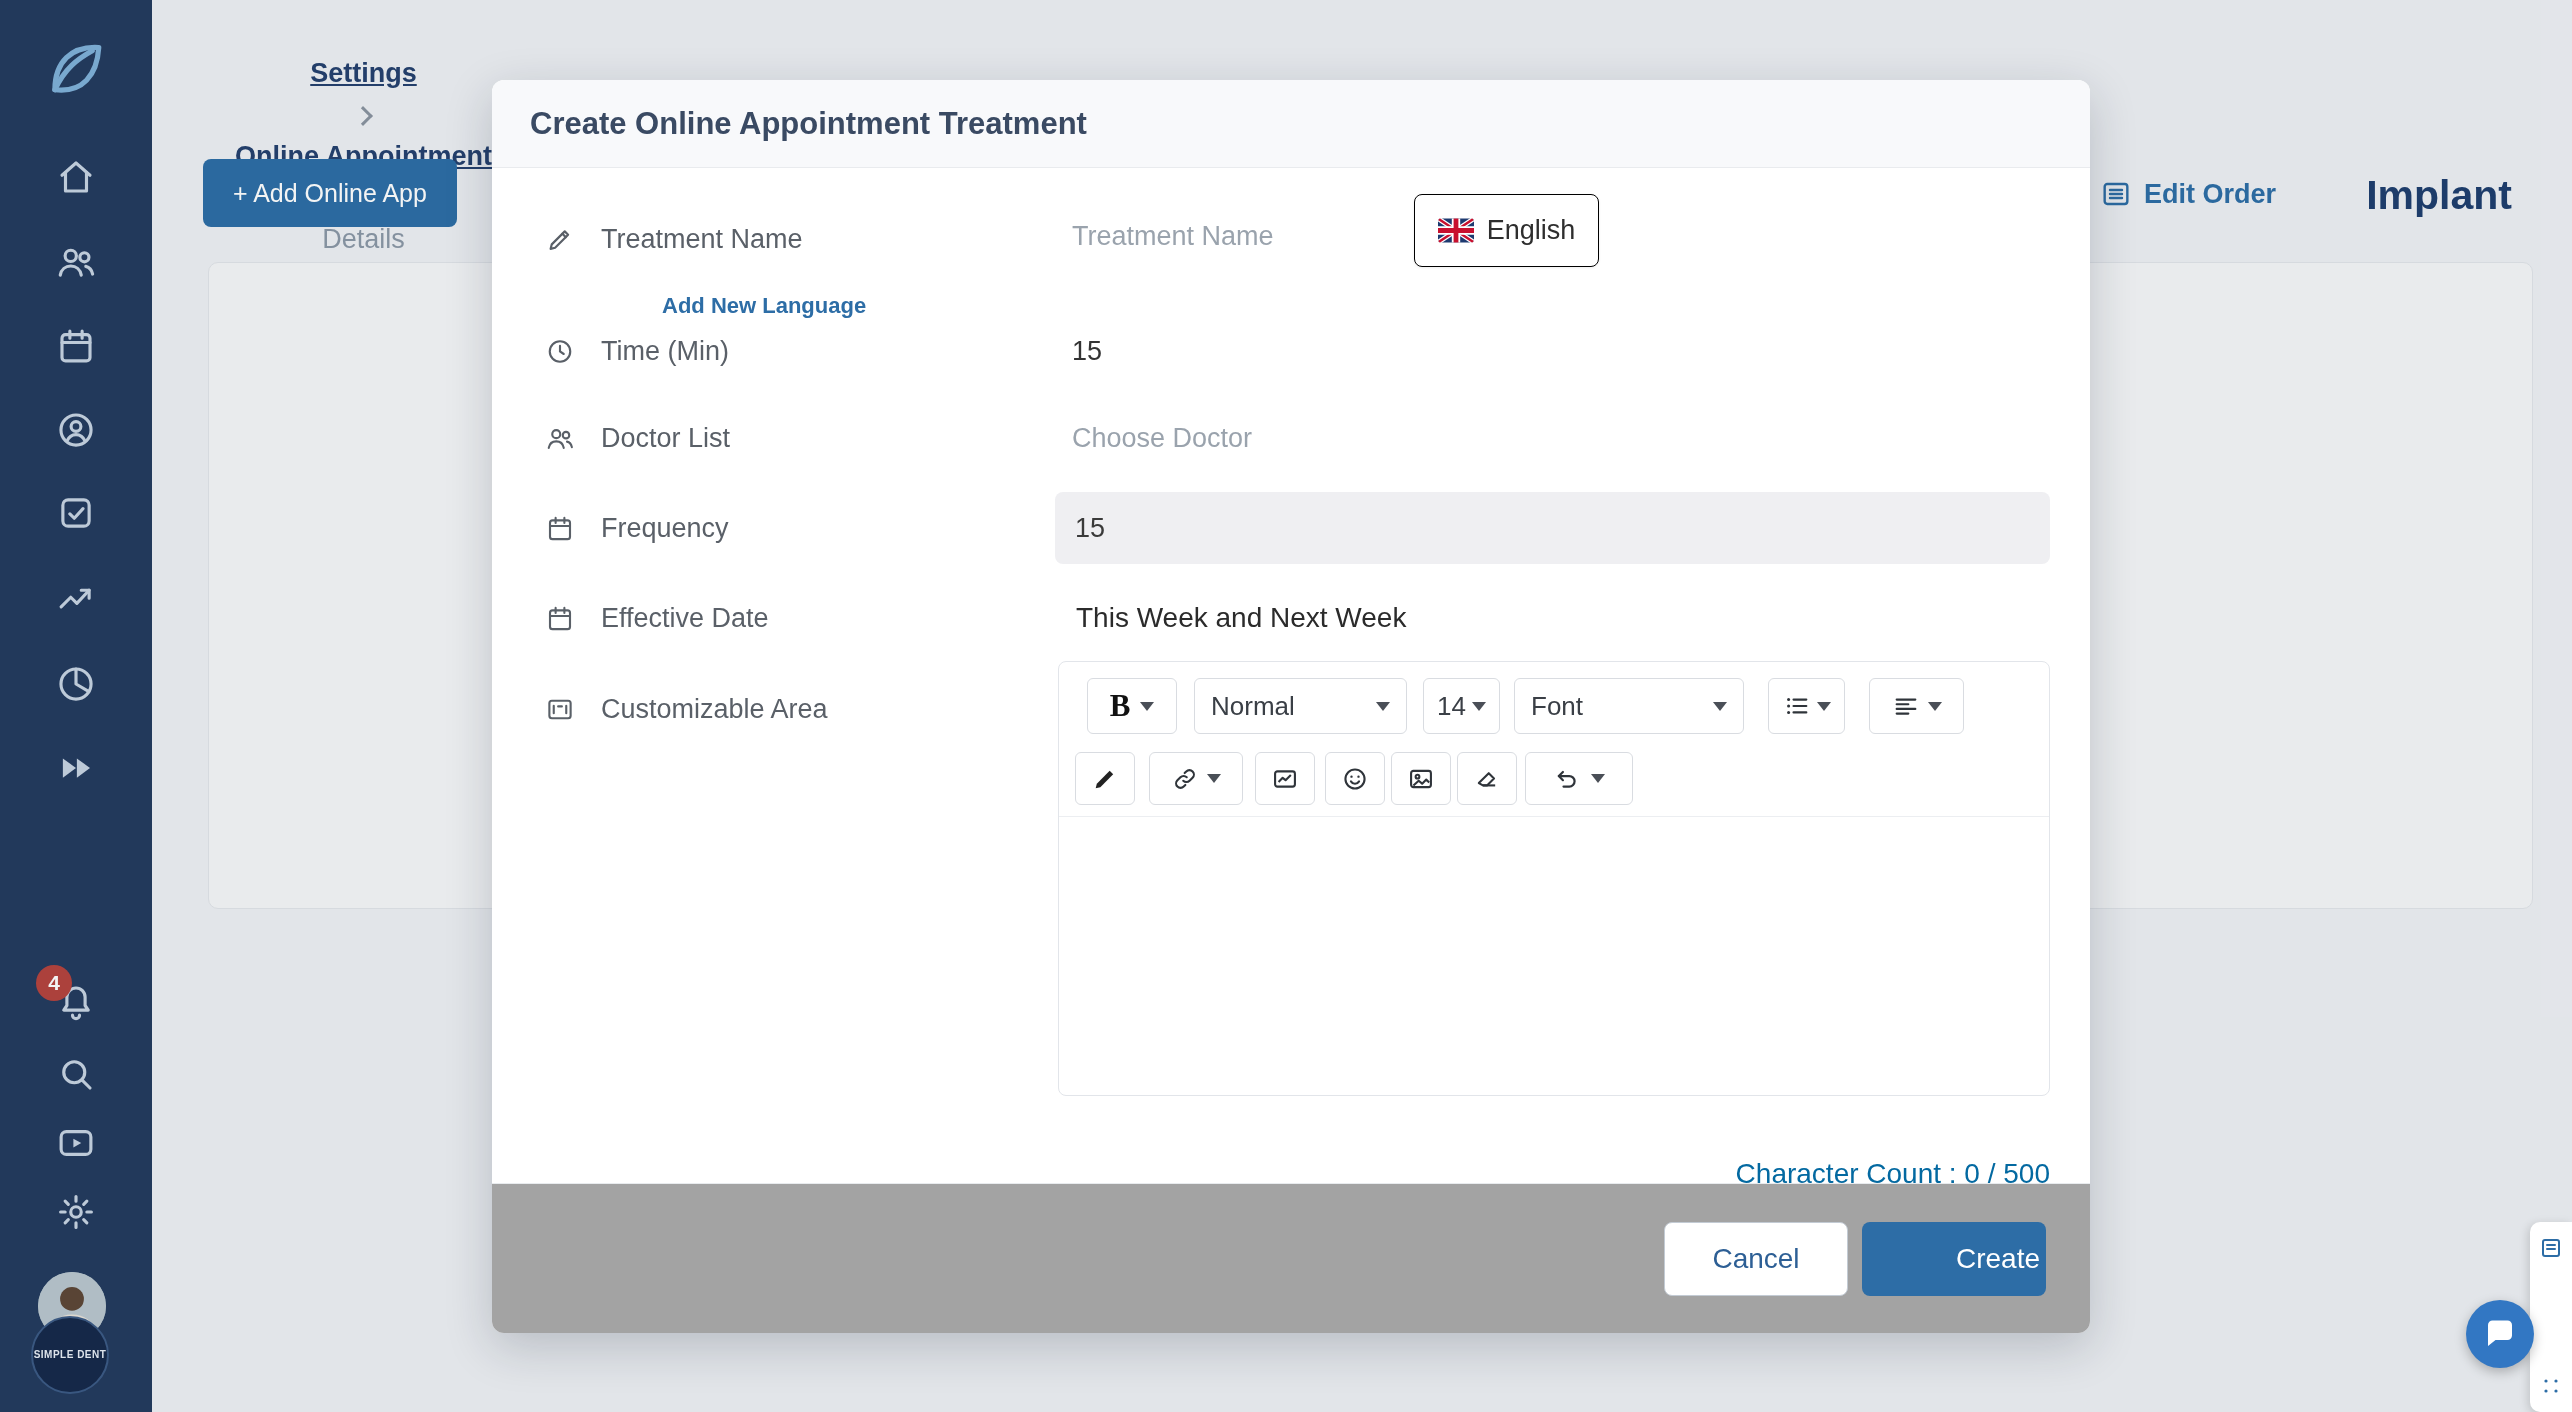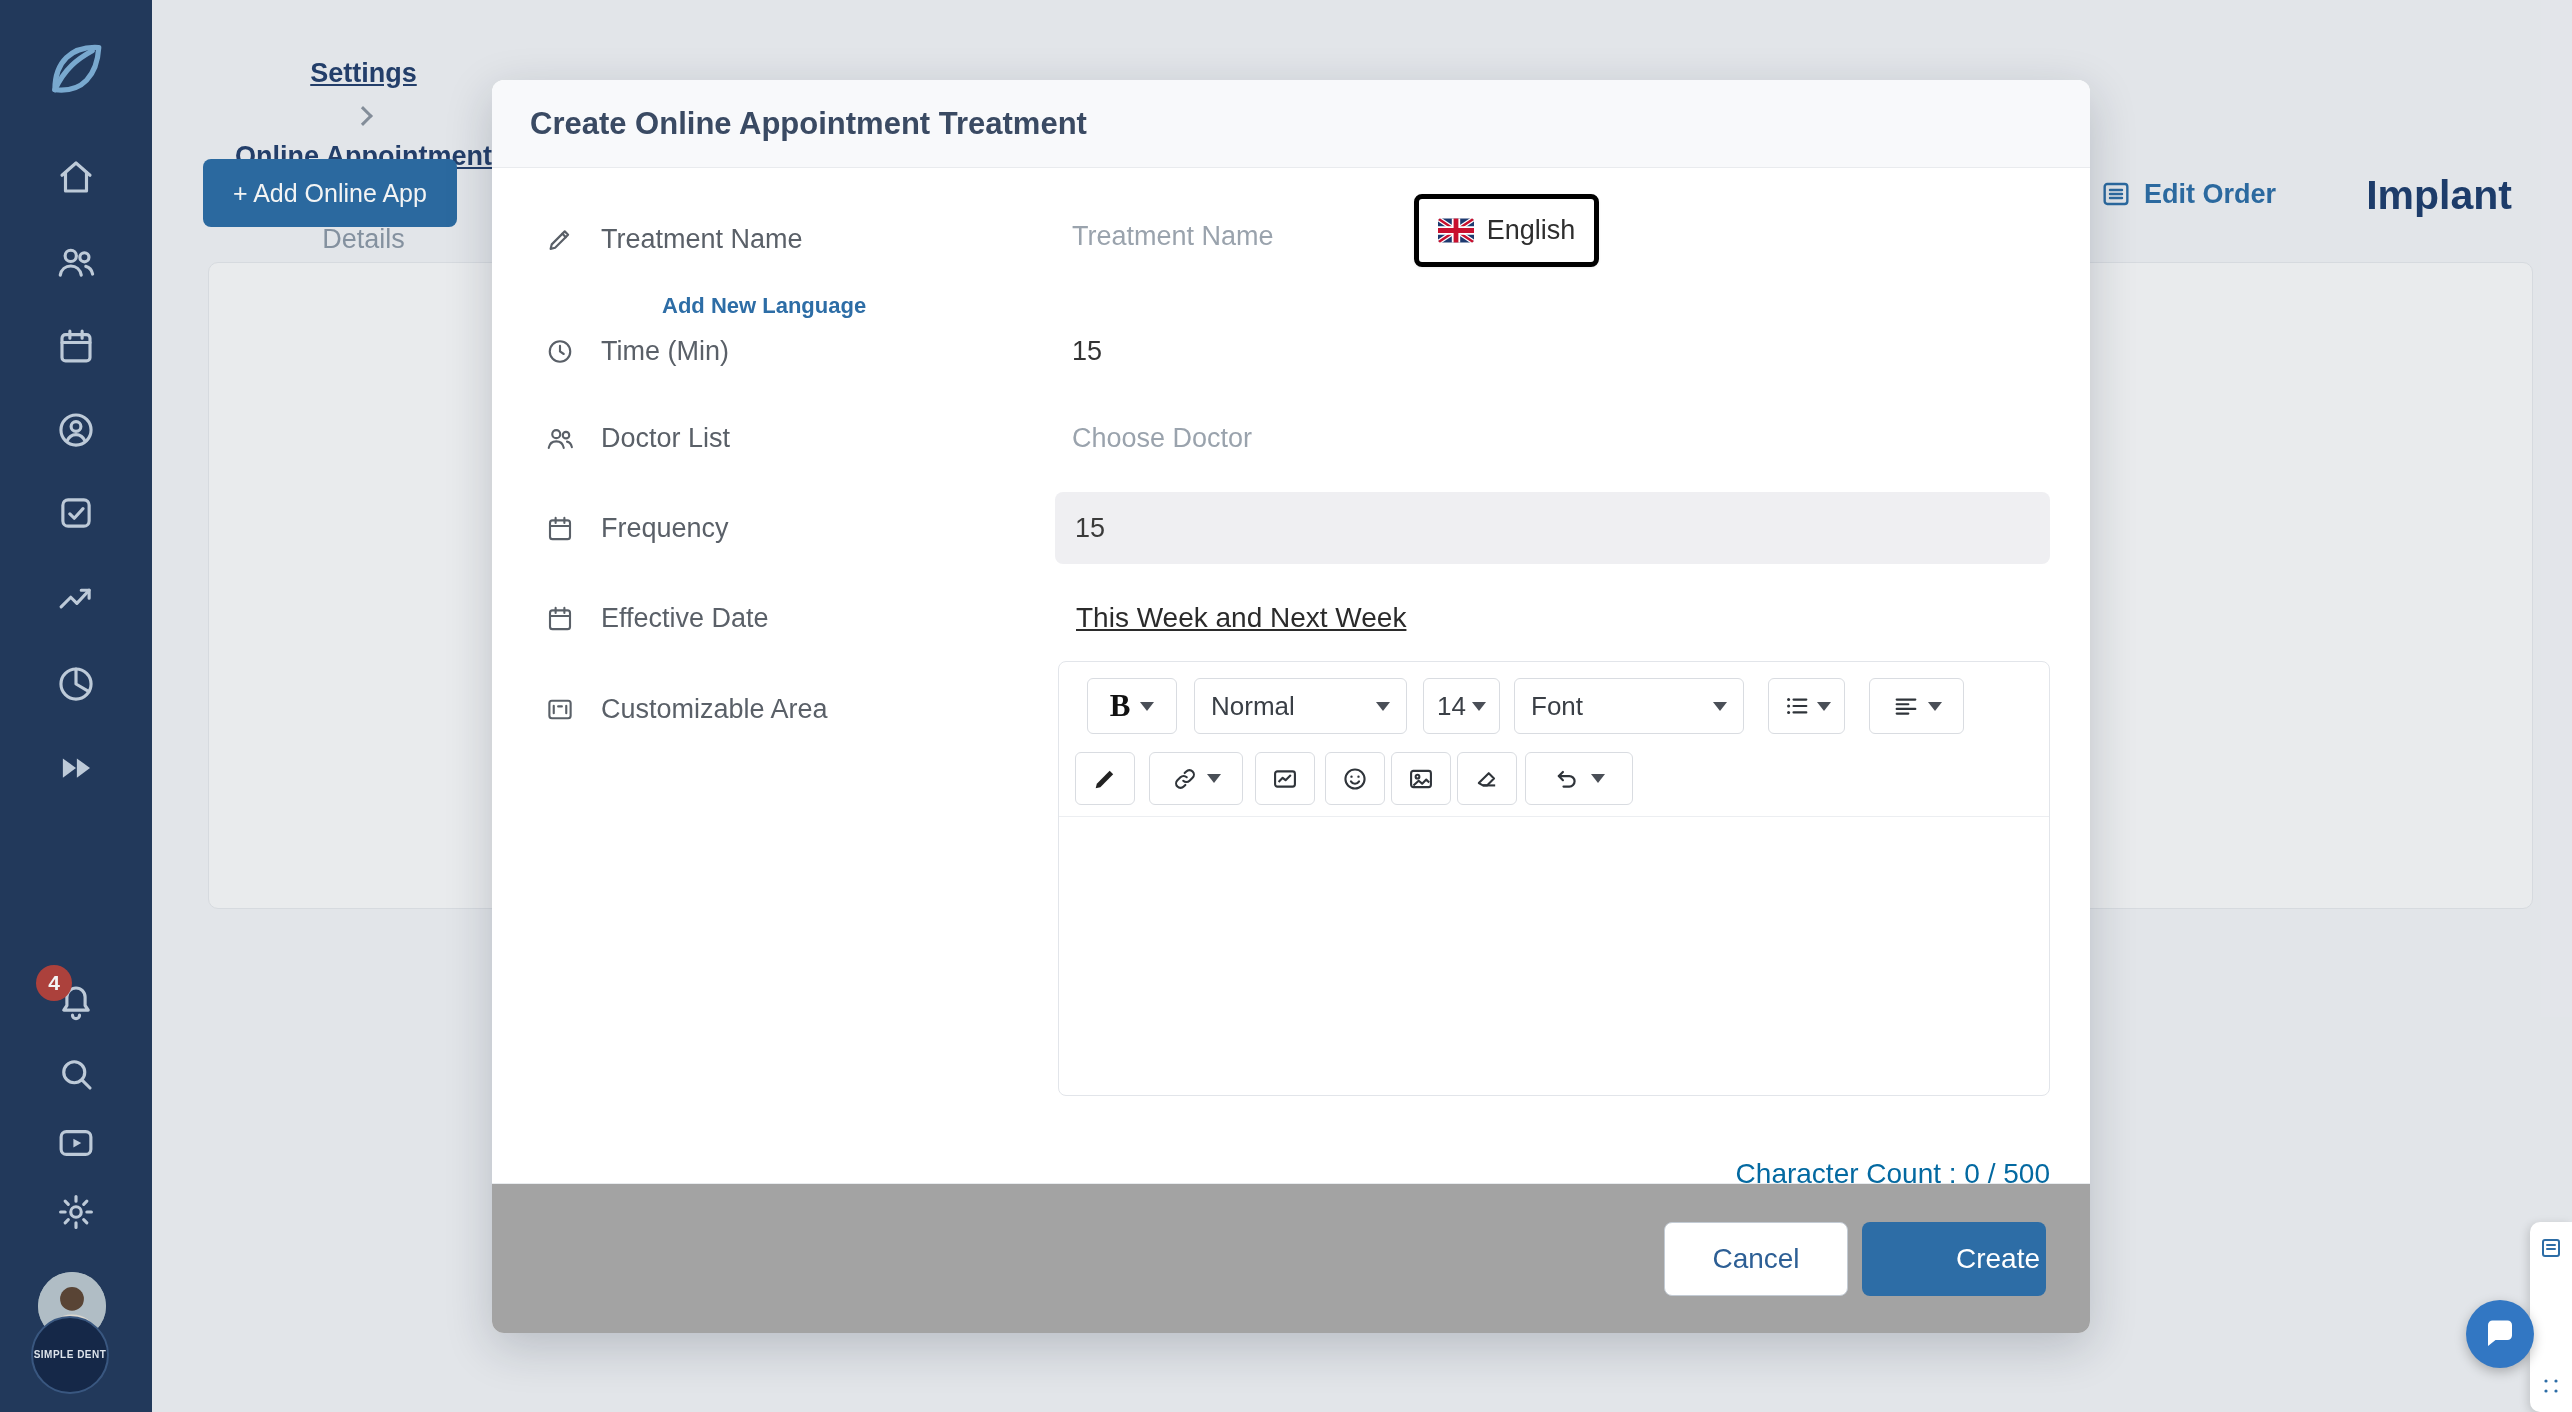--- a/index.html
+++ b/index.html
@@ -52,29 +52,29 @@
   .f-label{position:absolute;left:53px;display:flex;align-items:center;gap:26px;
            color:#5a6068;font-size:27px;transform:translateY(-50%);}
   .f-label svg{width:30px;height:30px;color:#5a6068;flex:none;}
 
   .bare-input{position:absolute;border:none;background:transparent;font-family:inherit;
               font-size:27px;color:#333;outline:none;transform:translateY(-50%);}
   .bare-input::placeholder{color:#9aa3ad;}
   .add-lang{position:absolute;left:170px;top:213px;font-size:22px;font-weight:600;color:#2d6da6;
             cursor:pointer;}
   .lang-btn{position:absolute;left:922px;top:114px;width:185px;height:73px;background:#fff;
-            border:5px solid #000000;border-radius:8px;box-shadow:0 1px 3px rgba(0,0,0,.07);
+            border:1px solid #000000;border-radius:8px;box-shadow:0 1px 3px rgba(0,0,0,.07);
             display:flex;align-items:center;justify-content:center;gap:13px;font-size:27px;
             color:#2e2e2e;cursor:pointer;font-family:inherit;}
   .flag{width:36px;height:25px;border-radius:4px;overflow:hidden;flex:none;}
   .freq-input{position:absolute;left:563px;top:412px;width:995px;height:72px;background:#efeff2;
               border:none;border-radius:8px;padding:0 0 0 20px;font-family:inherit;font-size:27px;
               color:#3a3a3a;box-sizing:border-box;outline:none;}
   .eff-value{position:absolute;left:584px;top:538px;transform:translateY(-50%);font-size:28px;
-             font-weight:500;color:#2b2b2b;text-decoration:underline;}
+             font-weight:500;color:#2b2b2b;}
 
   
   .editor{position:absolute;left:566px;top:581px;width:992px;height:435px;border:1px solid #e2e5ea;
           border-radius:8px;background:#fff;box-sizing:border-box;}
   .toolbar{position:absolute;left:0;top:0;right:0;height:154px;border-bottom:1px solid #eceef1;}
   .tbtn{position:absolute;top:16px;height:56px;background:#fff;border:1px solid #d9dce1;
         border-radius:6px;display:flex;align-items:center;justify-content:center;gap:10px;
         box-sizing:border-box;cursor:pointer;color:#3a3f46;font-family:inherit;font-size:26px;}
   .tbtn.r2{top:90px;height:53px;}
   .tbtn svg{width:28px;height:28px;color:#2f343a;}

